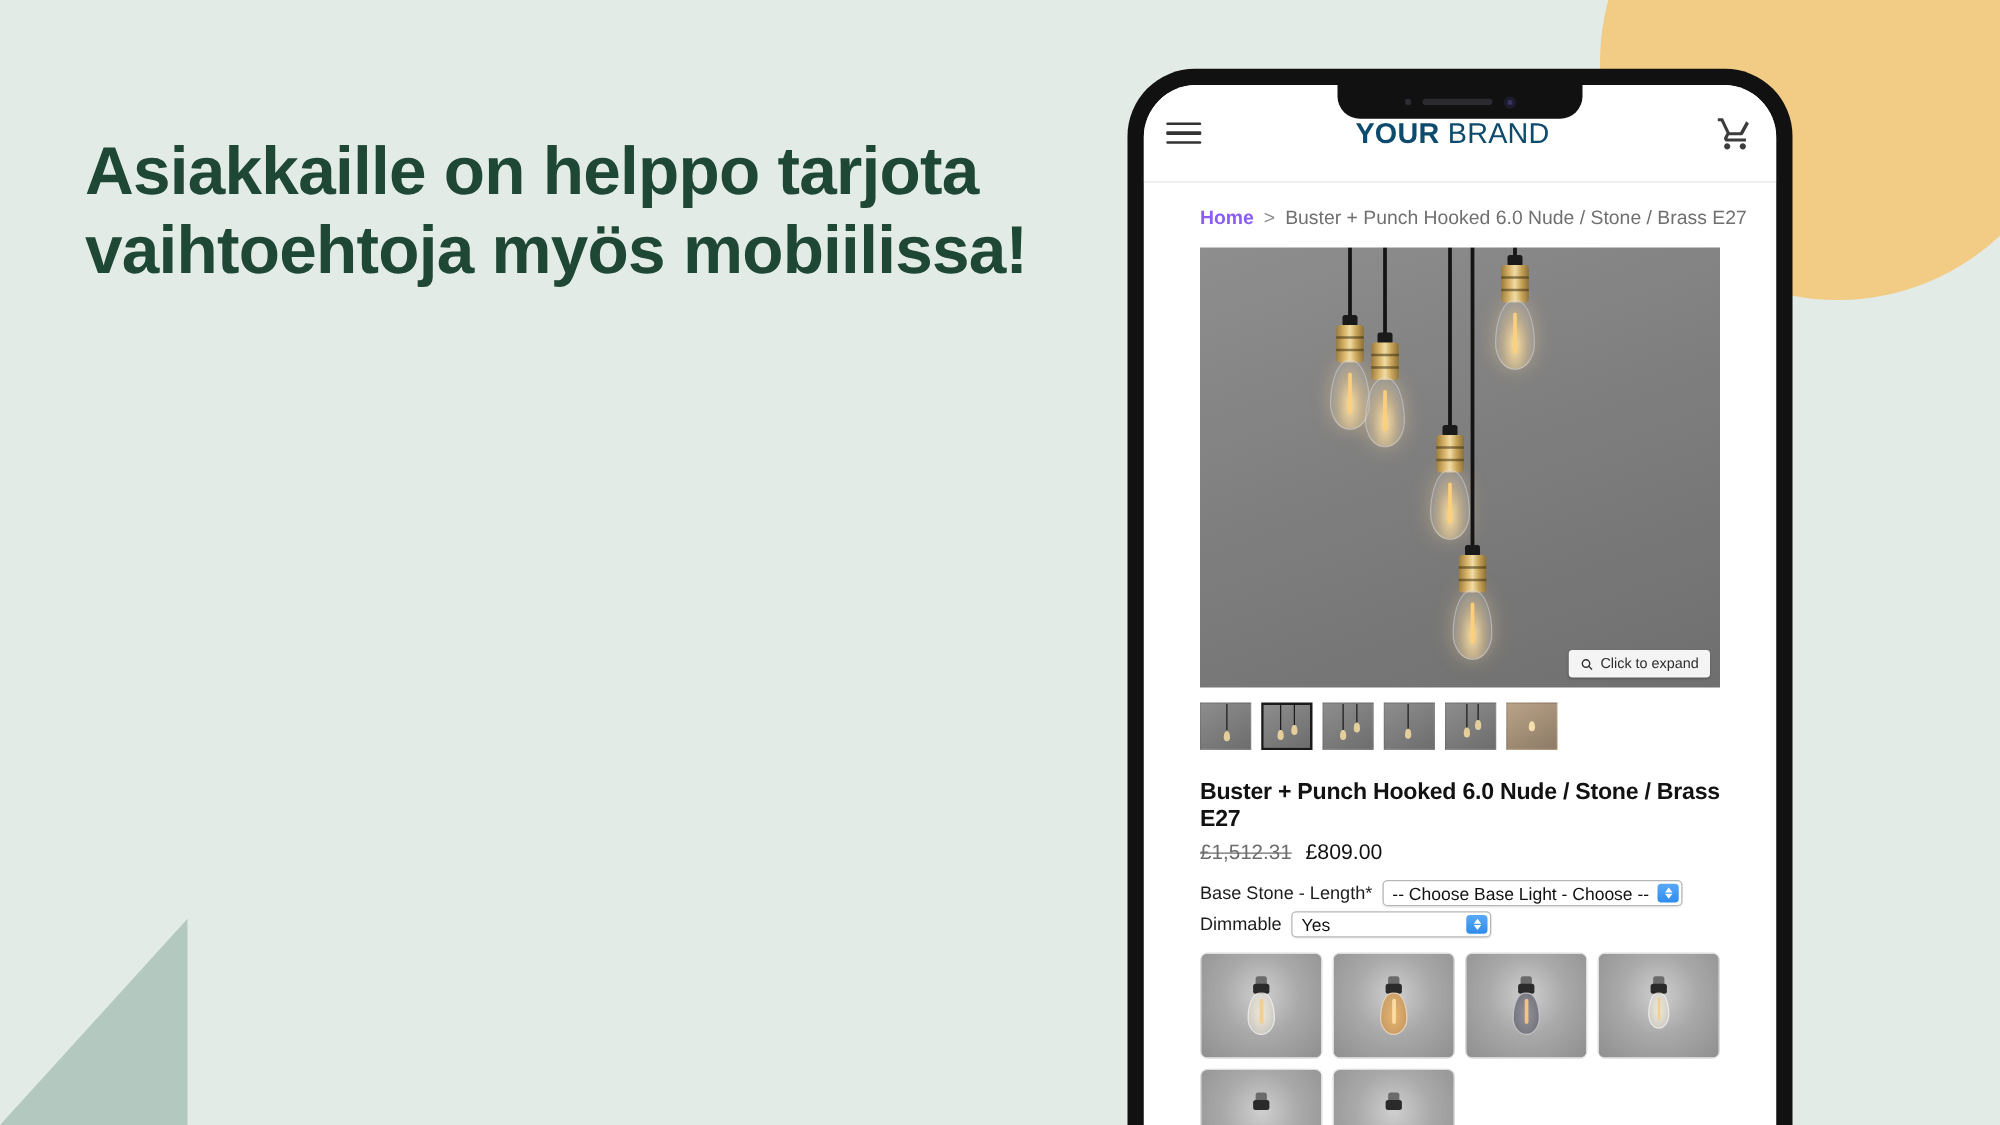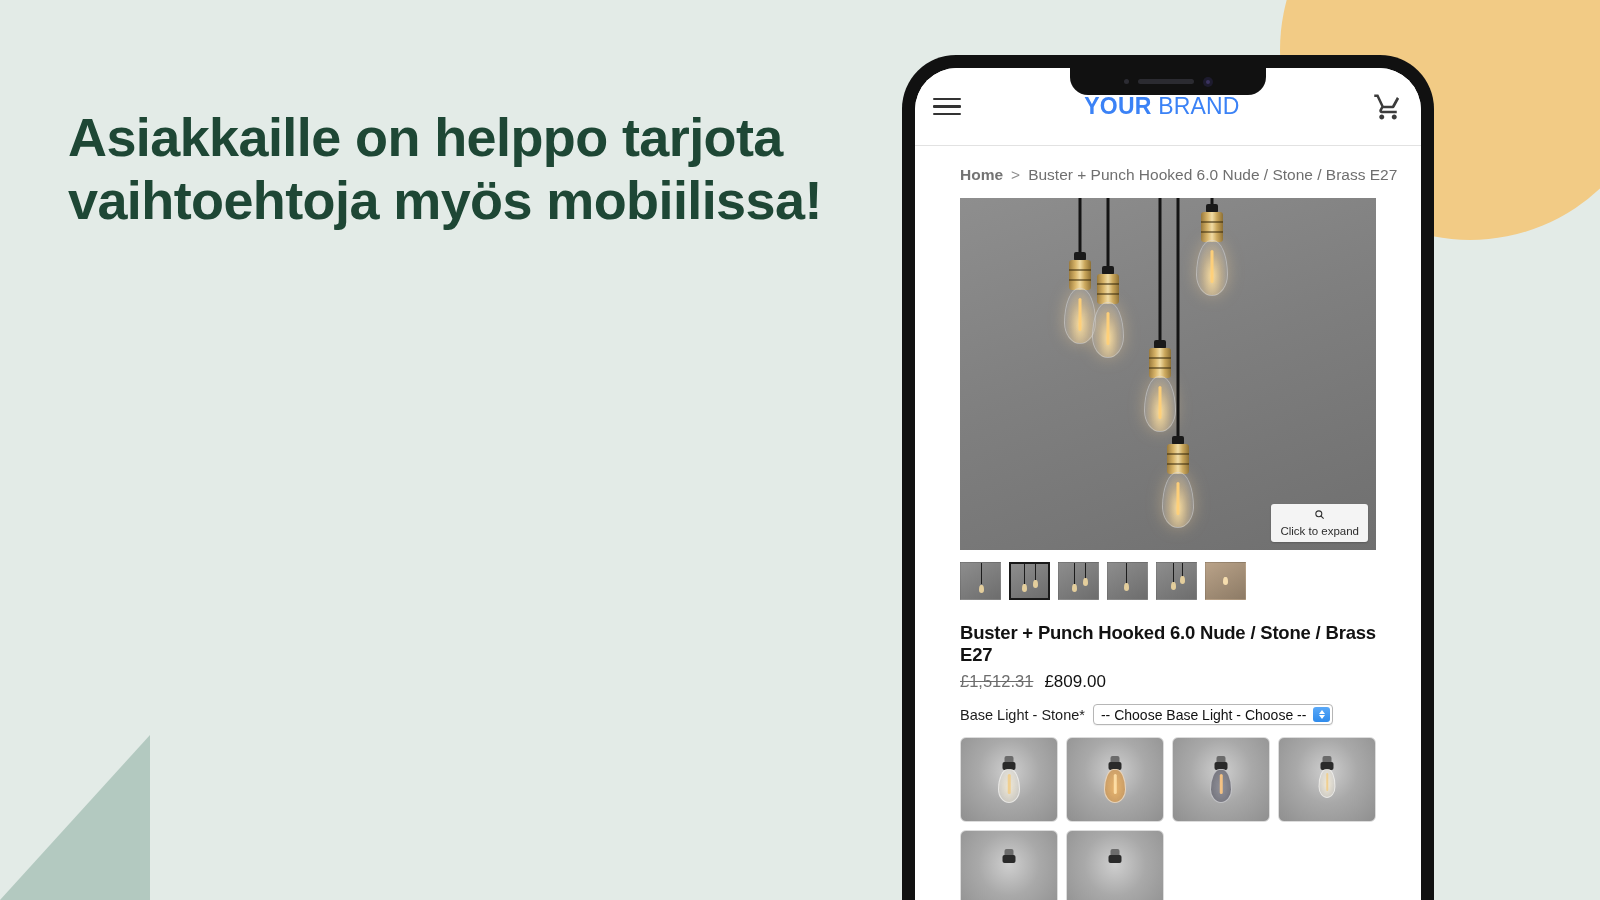--- a/index.html
+++ b/index.html
@@ -98,32 +98,32 @@
   .notch .camera:after{content:"";position:absolute;left:3px;top:3px;width:4px;height:4px;border-radius:50%;background:#3b3360;}
 
   .store-header{
     height:77px; display:flex; align-items:center;
     padding:0 18px; position:relative; background:#fff;
   }
   .hamburger{ width:28px; display:flex; flex-direction:column; gap:5px; cursor:pointer; }
   .hamburger span{ display:block; height:2.5px; background:#333333; border-radius:1px; }
   .store-logo{
     position:absolute; left:0; right:12px; text-align:center;
-    font-size:23px; color:#3b82f6; letter-spacing:0.2px; pointer-events:none;
+    font-size:23px; color:#0c4a6e; letter-spacing:0.2px; pointer-events:none;
   }
   .store-logo b{ font-weight:bold; }
   .store-logo span.light{ font-weight:normal; }
   .cart-icon{ margin-left:auto; width:30px; height:30px; color:#3c3c3c; cursor:pointer; }
   .header-rule{ height:1px; background:#e2e2e2; }
 
   .breadcrumb{
     padding:20px 18px 14px 45px;
     font-size:15.5px; color:#6f6f6f; white-space:nowrap;
   }
-  .breadcrumb .home{ color:#737373; font-weight:bold; }
+  .breadcrumb .home{ color:#8b5cf6; font-weight:bold; }
   .breadcrumb .sep{ margin:0 8px; color:#8c8c8c; }
 
   .hero-wrap{ padding:0 45px; position:relative; }
   .hero{
     width:100%; height:352px;
     background:linear-gradient(160deg,#8e8e8e 0%,#7f7f7f 45%,#6f6f6f 100%);
     position:relative; overflow:hidden;
   }
   
   .lamp{ position:absolute; }
@@ -151,21 +151,20 @@
     content:""; position:absolute; left:50%; top:16%; transform:translateX(-50%);
     width:3px; height:62%; background:rgba(255,208,120,.95); border-radius:2px;
   }
 
   .expand-badge{
     position:absolute; right:8px; bottom:8px;
     background:#f4f4f4; color:#2d2d2d;
     font-size:11.5px; padding:5px 9px; border-radius:3px;
     display:flex; align-items:center; gap:5px; cursor:pointer;
     box-shadow:0 1px 2px rgba(0,0,0,.2);
-    flex-direction:column;
   }
   .expand-badge svg{ width:11px; height:11px; }
 
   .thumbs{
     padding:12px 45px 0 45px;
     display:flex; gap:8px;
   }
   .thumb{
     width:41px; height:38px;
     background:linear-gradient(150deg,#8d8d8d,#6d6d6d);
@@ -353,29 +352,39 @@
     </div>
 
     <div class="product-title">Buster + Punch Hooked 6.0 Nude / Stone / Brass E27</div>
     <div class="price-row">
       <span class="price-old">£1,512.31</span>
       <span class="price-new">£809.00</span>
     </div>
 
     <div class="options">
       <div class="opt-row">
-        <span class="opt-label">Base Light - Stone*</span>
+        <span class="opt-label">Base Stone - Length*</span>
         <span class="sel wide">
           <span>-- Choose Base Light - Choose --</span>
           <span class="stepper">
               <i class="up"></i>
               <i class="down"></i>
             </span>
         </span>
       </div>
+      <div class="opt-row">
+        <span class="opt-label">Dimmable</span>
+        <span class="sel narrow">
+          <span>Yes</span>
+          <span class="stepper">
+              <i class="up"></i>
+              <i class="down"></i>
+            </span>
+        </span>
+      </div>
     </div>
 
 
     <div class="swatch-grid">
       <div class="swatch">
         <div class="sw-bulb clear">
             <div class="sb-cap"></div>
             <div class="sb-neck"></div>
             <div class="sb-glass"></div>
           </div>

